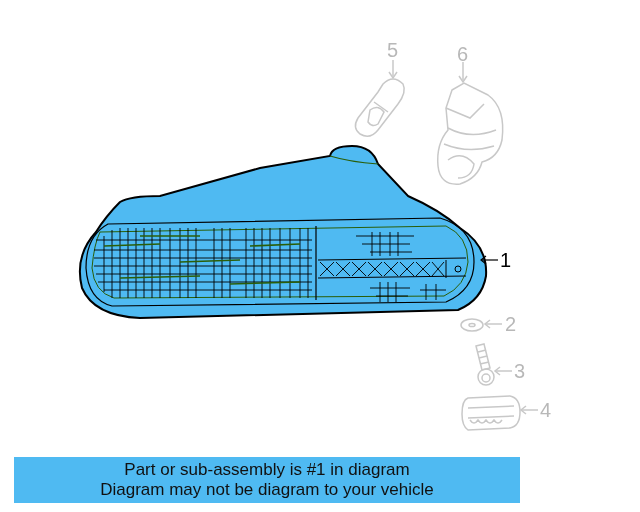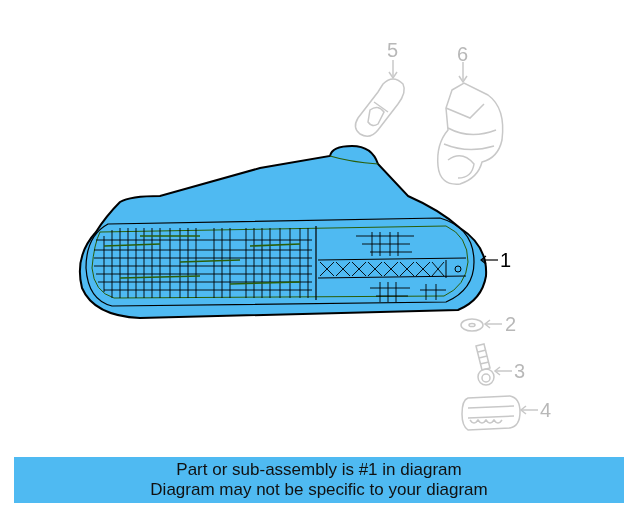--- a/index.html
+++ b/index.html
@@ -2,21 +2,21 @@
 <html><head>
   <meta charset="utf-8">
   <style>
     html, body { margin: 0; padding: 0; background: #ffffff; }
     body { width: 640px; height: 512px; position: relative; overflow: hidden; font-family: "Liberation Sans", sans-serif; }
     #diagram { position: absolute; left: 0; top: 0; width: 640px; height: 450px; }
     .callout { position: absolute; font-family: "Liberation Sans", sans-serif; font-size: 20px; line-height: 20px; }
     .callout.dim { color: #b8b8b8; }
     .callout.main { color: #000000; }
     #caption {
-      position: absolute; left: 14px; top: 457px; width: 610px; height: 46px;
+      position: absolute; left: 14px; top: 457px; width: 506px; height: 46px;
       background: #4fbaf2; color: #111111; text-align: center;
       font-size: 17px; line-height: 20px; padding-top: 3px; box-sizing: border-box;
     }
     #caption div { white-space: nowrap; }
   </style>
 </head>
 <body>
 
 <svg id="diagram" viewBox="0 0 640 450" xmlns="http://www.w3.org/2000/svg">
 
@@ -146,14 +146,14 @@
 
 <div class="callout main" style="left:500px; top:250px;">1</div>
 <div class="callout dim" style="left:505px; top:314px;">2</div>
 <div class="callout dim" style="left:514px; top:361px;">3</div>
 <div class="callout dim" style="left:540px; top:400px;">4</div>
 <div class="callout dim" style="left:387px; top:40px;">5</div>
 <div class="callout dim" style="left:457px; top:44px;">6</div>
 
 <div id="caption">
   <div>Part or sub-assembly is #1 in diagram</div>
-  <div>Diagram may not be specific to your diagram</div>
+  <div>Diagram may not be diagram to your vehicle</div>
 </div>
 
 </body></html>

